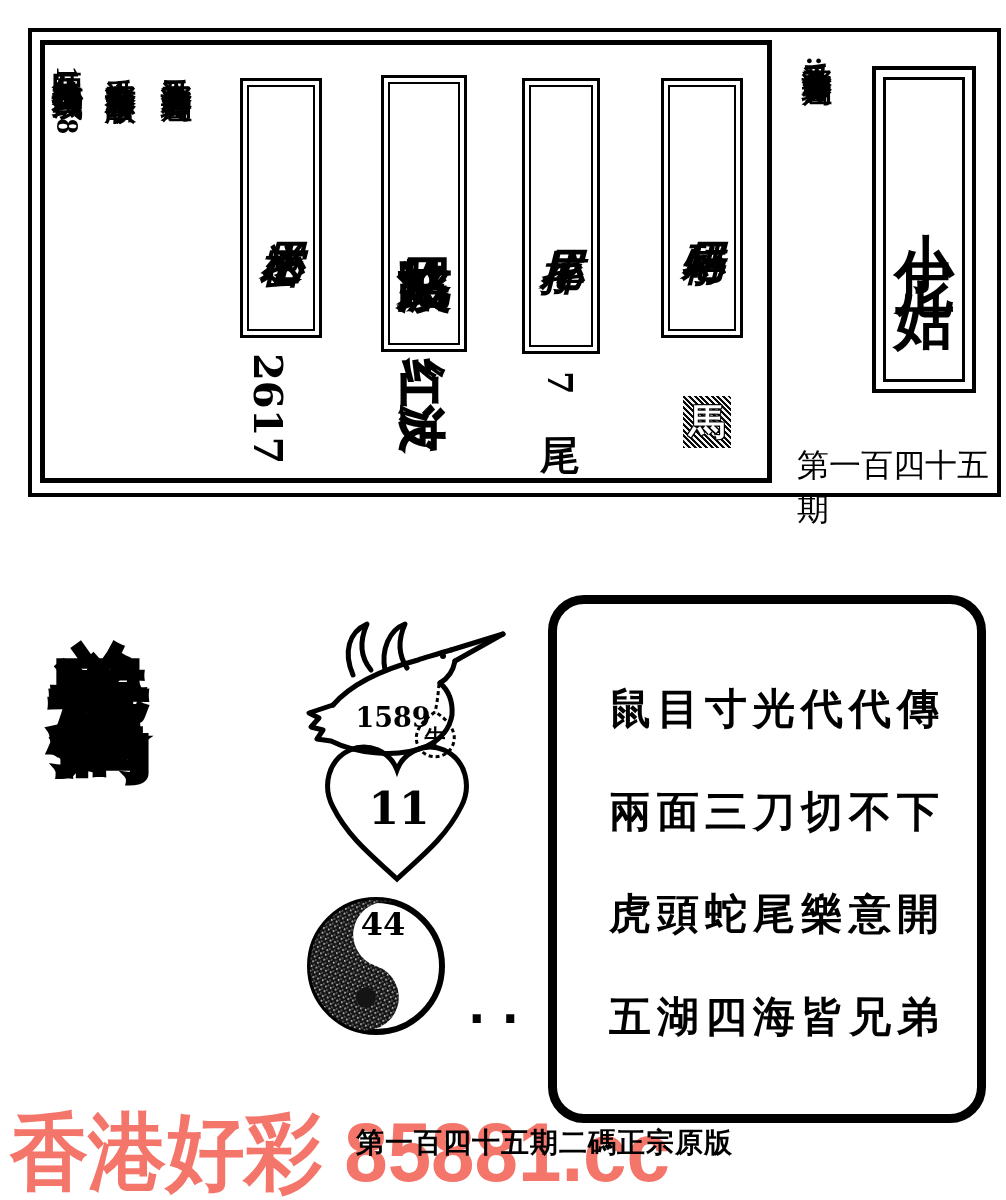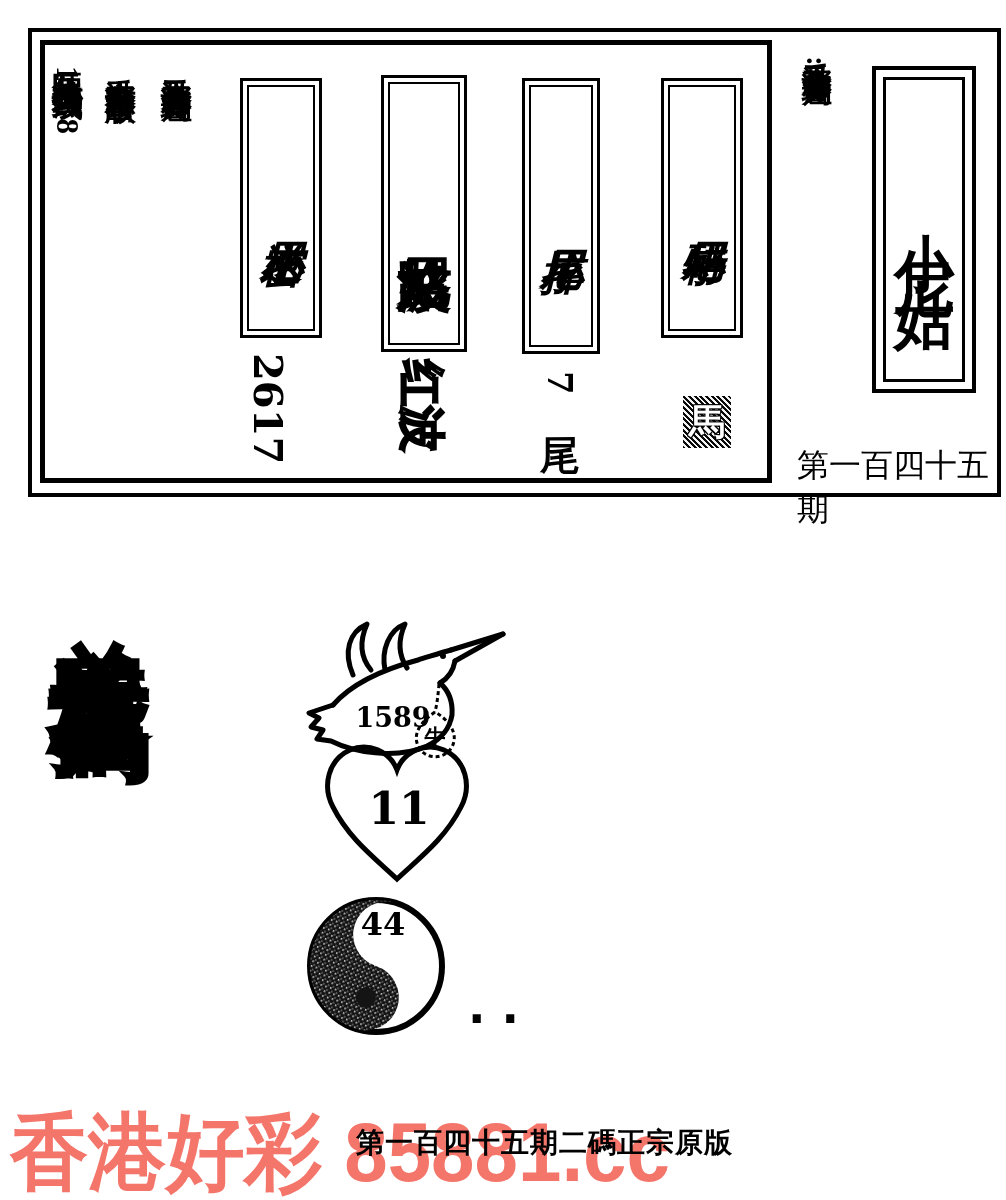--- a/index.html
+++ b/index.html
@@ -155,17 +155,23 @@
     <g transform="rotate(18 73 73)">
       <path d="M73,7 A66,66 0 0 0 73,139 A33,33 0 0 0 73,73 A33,33 0 0 1 73,7 Z" fill="url(#stipple)"></path>
       <circle cx="73" cy="40" r="11" fill="#fff"></circle>
       <circle cx="73" cy="106" r="10" fill="#141414"></circle>
     </g>
     <text x="80" y="42" text-anchor="middle" font-size="32" font-weight="bold">44</text>
   </svg>
 
   <div class="abs dots">..</div>
 
+  <div class="abs poem-box">
+    <div class="poem-line">鼠目寸光代代傳</div>
+    <div class="poem-line">兩面三刀切不下</div>
+    <div class="poem-line">虎頭蛇尾樂意開</div>
+    <div class="poem-line">五湖四海皆兄弟</div>
+  </div>
 
   <div class="abs watermark" style="color: rgb(244, 117, 106);">香港好彩 85881.cc</div>
   <div class="abs edition">第一百四十五期二碼正宗原版</div>
 
 </div>
 
 </body></html>

